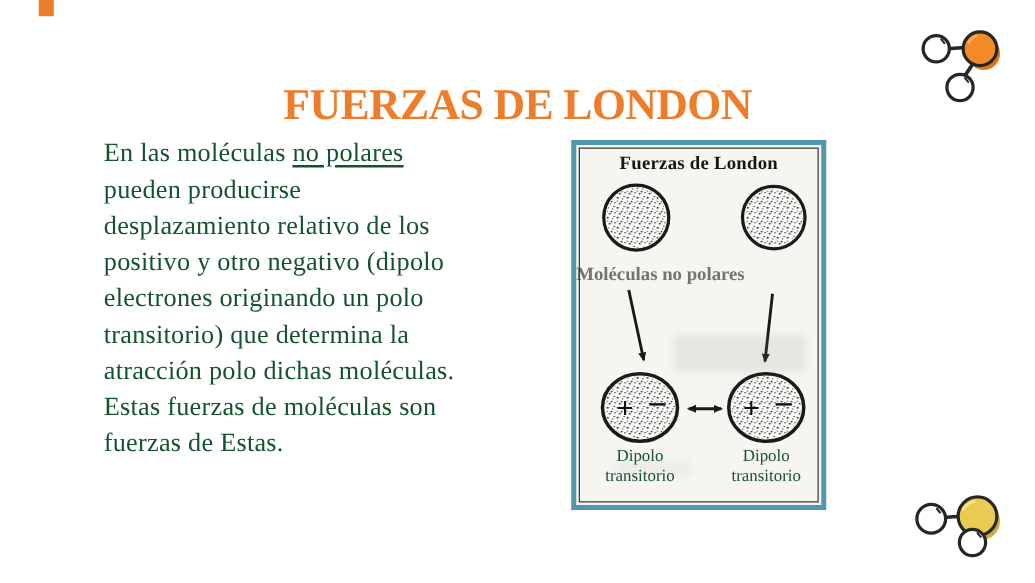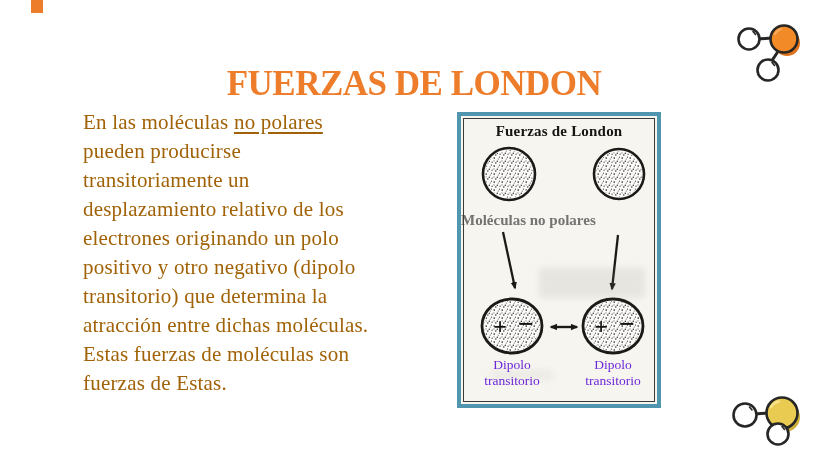--- a/index.html
+++ b/index.html
@@ -9,21 +9,21 @@
   }
   .accent-bar{
     position:absolute;left:31px;top:0;width:12px;height:13px;background:#EE7D2B;
   }
   .slide-title{
     position:absolute;top:41px;left:0;right:0;text-align:center;
     font-size:35px;font-weight:bold;color:#EE7D2B;letter-spacing:-0.5px;
   }
   .paragraph{
     position:absolute;left:83px;top:108px;width:340px;
-    font-size:21px;line-height:29px;color:#a16207;letter-spacing:0.2px;
+    font-size:21px;line-height:29px;color:#14532d;letter-spacing:0.2px;
   }
   .text-line{white-space:nowrap;}
   .underlined{
     text-decoration:underline;
     text-underline-offset:3px;
     text-decoration-thickness:1.5px;
   }
   
   .diagram{
     position:absolute;left:457px;top:112px;width:196px;height:288px;
@@ -37,21 +37,21 @@
   .dia-title{
     position:absolute;top:7px;left:0;width:100%;text-align:center;
     font-size:15px;font-weight:bold;color:#151512;letter-spacing:0.2px;
   }
   .dia-mol-label{
     position:absolute;top:96px;left:0;width:100%;
     font-size:15px;font-weight:bold;color:#737373;
   }
   .dia-dipole-label{
     position:absolute;top:241px;width:90px;text-align:center;
-    font-size:13.5px;line-height:16px;color:#6d28d9;
+    font-size:13.5px;line-height:16px;color:#14532d;
   }
   .dia-dipole-label.left{left:6px;}
   .dia-dipole-label.right{left:107px;}
   .scan-artifact{
     position:absolute;background:rgba(125,122,112,0.13);
     filter:blur(3px);border-radius:4px;
   }
   .corner-icon{position:absolute;}
 </style>
 </head>
@@ -59,26 +59,25 @@
 
 <div class="slide">
 
   <div class="accent-bar"></div>
 
   <h1 class="slide-title">FUERZAS DE LONDON</h1>
 
   <div class="paragraph">
     <div class="text-line"><span>En las moléculas </span><span class="underlined">no polares</span></div>
     <div class="text-line">pueden producirse</div>
-    <div class="text-line">transitoriamente un</div>
     <div class="text-line">desplazamiento relativo de los</div>
+    <div class="text-line">positivo y otro negativo (dipolo</div>
     <div class="text-line">electrones originando un polo</div>
-    <div class="text-line">positivo y otro negativo (dipolo</div>
     <div class="text-line">transitorio) que determina la</div>
-    <div class="text-line">atracción entre dichas moléculas.</div>
+    <div class="text-line">atracción polo dichas moléculas.</div>
     <div class="text-line">Estas fuerzas de moléculas son</div>
     <div class="text-line">fuerzas de Estas.</div>
   </div>
 
   <div class="diagram">
 
     <svg class="dia-svg" width="196" height="288" viewBox="0 0 196 288">
       <defs>
         <pattern id="stip" patternUnits="userSpaceOnUse" width="8" height="8">
           <circle cx="1.2" cy="2.1" r="0.8" fill="#23221F"></circle>

